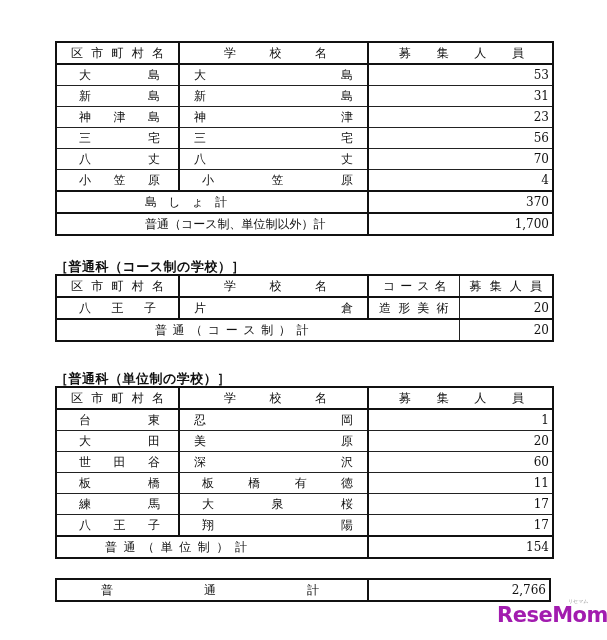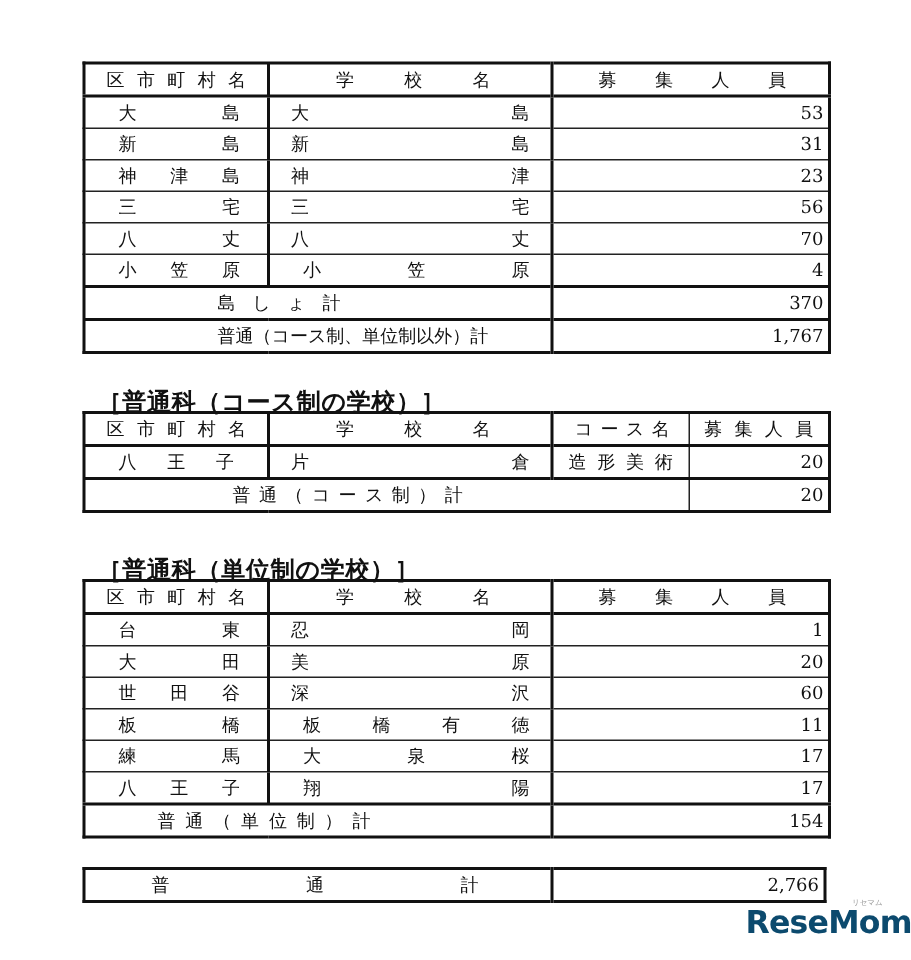--- a/index.html
+++ b/index.html
@@ -22,32 +22,32 @@
       line-height: 20px;
       white-space: nowrap;
       overflow: hidden;
     }
     table.t td.thickL { border-left: 2px solid #111; }
     table.t tr.thickT td { border-top: 2px solid #111; }
     .spread { display: flex; justify-content: space-between; }
     .spread span { display: inline-block; }
     .num { text-align: right; font-family: "DejaVu Serif", serif; margin-left: 36px; }
     .sec-title {
-      position: absolute; left: 65px;
+      position: absolute; left: 55px;
       font-family: "DejaVu Sans", sans-serif; font-weight: bold;
-      font-size: 16px; letter-spacing: 0.5px; color: #111;
+      font-size: 13px; letter-spacing: 0.5px; color: #111;
     }
     .pad-hdr { padding: 0 14px !important; }
     .pad-ward { padding: 0 18px 0 22px !important; }
     .pad-school { padding: 0 14px 0 14px !important; }
     .pad-total { padding: 0 140px 0 88px !important; }
     .logo {
       position: absolute; left: 497px; top: 603px;
       font-family: "DejaVu Sans", sans-serif; font-weight: bold;
-      font-size: 21px; color: #0c4a6e; letter-spacing: -0.5px;
+      font-size: 21px; color: #a21caf; letter-spacing: -0.5px;
     }
     .logo-sub {
       position: absolute; left: 568px; top: 598px;
       font-family: "DejaVu Sans", sans-serif; font-size: 5px; color: #999;
     }
   </style>
 </head>
 <body>
 
 <table class="t" style="left:55px; top:41px; width:497px;">
@@ -189,21 +189,21 @@
   </tr>
   <tr class="thickT">
     <td colspan="2" style="padding:0 140px 0 88px">
           <div class="spread">
       <span>普</span>
             <span>通</span>
             <span>（コース制、単位制以外）</span>
             <span>計</span>
     </div>
         </td>
-    <td class="thickL num">1,767</td>
+    <td class="thickL num">1,700</td>
   </tr>
 </tbody>
   </table>
 
 <div class="sec-title" style="top:258px;">［普通科（コース制の学校）］</div>
 <table class="t" style="left:55px; top:274px; width:497px;">
   <colgroup>
       <col style="width:123px">
       <col style="width:189px">
       <col style="width:91px">

